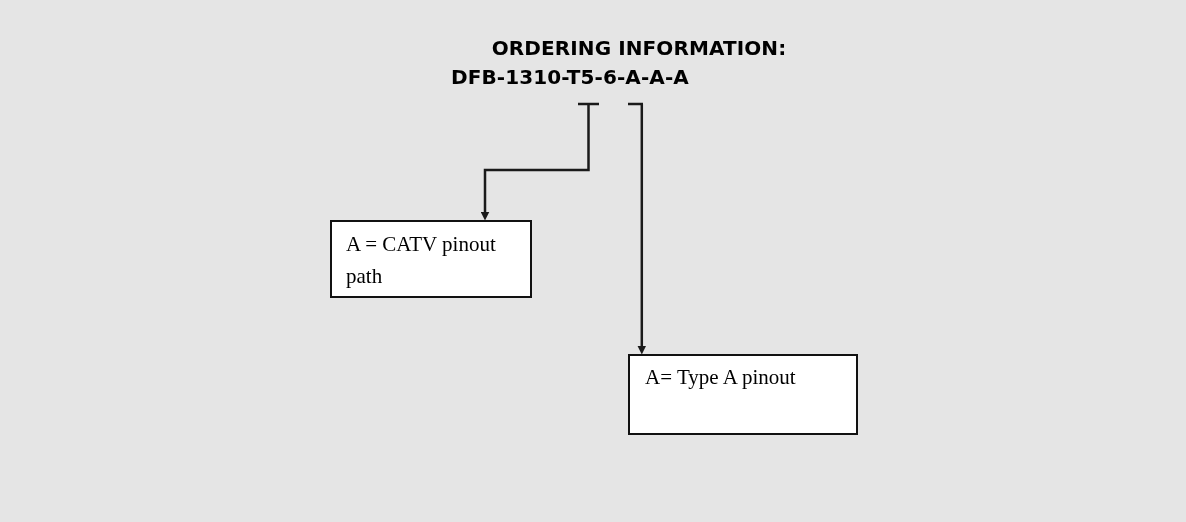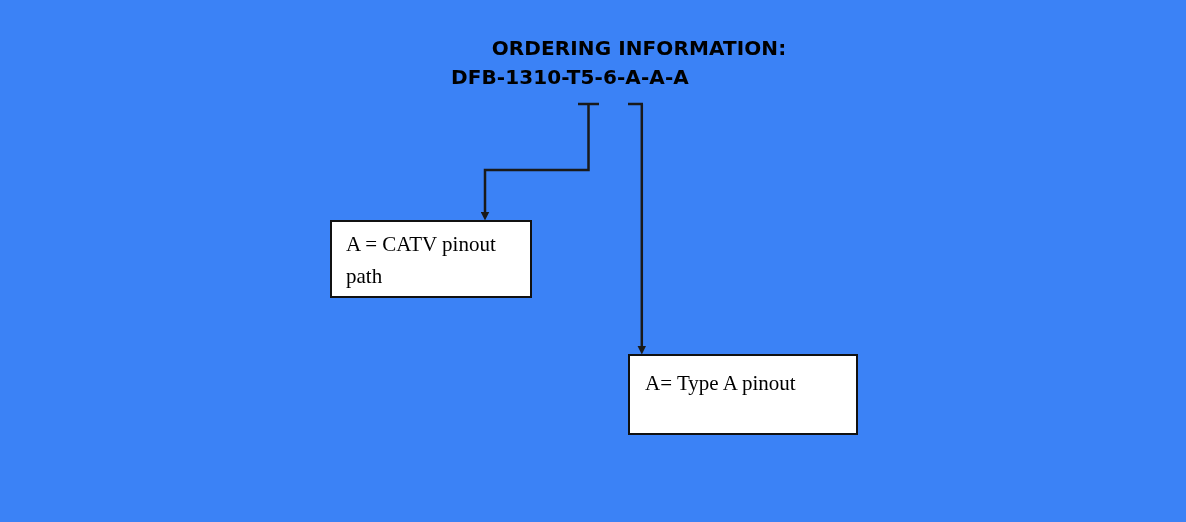--- a/index.html
+++ b/index.html
@@ -9,21 +9,21 @@
     background: #ffffff;
   }
   body {
     font-family: "Liberation Sans", sans-serif;
     color: #000000;
   }
   #canvas {
     position: relative;
     width: 1186px;
     height: 522px;
-    background: #3b82f6;
+    background: #e5e5e5;
     overflow: hidden;
   }
 
   
   .title-block {
     position: absolute;
     left: 0;
     top: 34px;
     width: 1186px;
     text-align: center;
@@ -81,21 +81,20 @@
   #box-pinout {
     left: 628px;
     top: 354px;
     width: 230px;
     height: 81px;
   }
   #text-pinout {
     left: 645px;
     top: 361px;
     width: 210px;
-    margin-top: 6px;
   }
 </style>
 </head>
 <body>
 
 <div id="canvas">
 
   <div class="title-block">
     <div class="title-line title-line-1">ORDERING INFORMATION:</div>
     <div class="title-line title-line-2">DFB-1310-T5-6-A-A-A</div>

